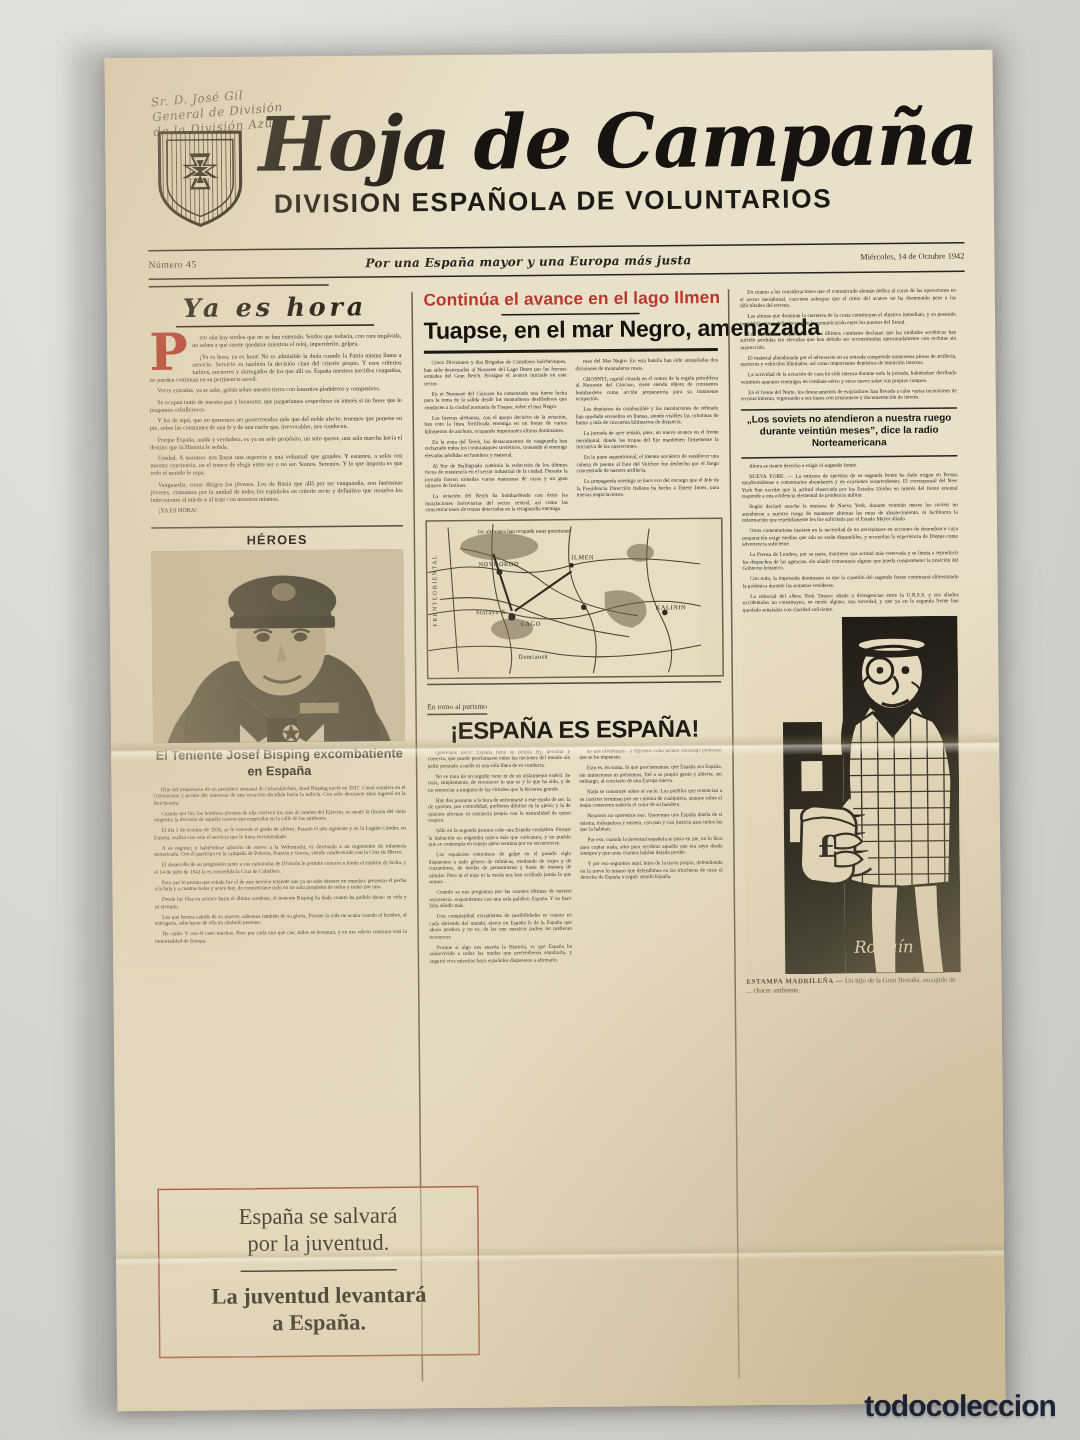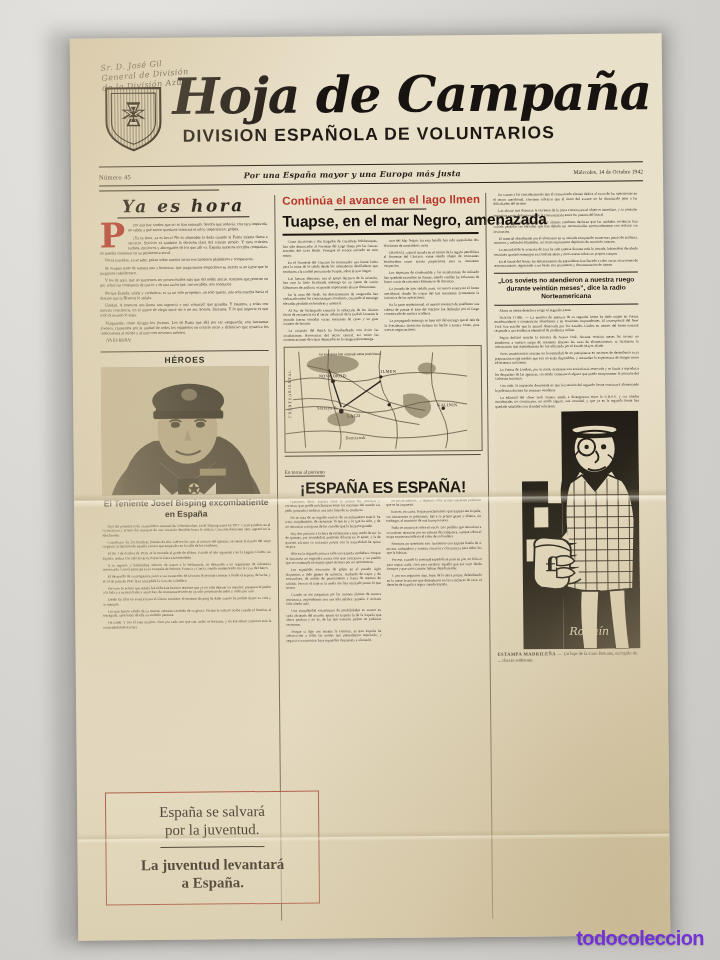--- a/index.html
+++ b/index.html
@@ -245,21 +245,21 @@
     font-family:"Liberation Sans",sans-serif;font-weight:bold;
     font-size:16px;line-height:17px;color:#16120d;text-align:center;
     margin:1px 0 3px 0;letter-spacing:-.3px;white-space:nowrap;
   }
 
   
   #watermark{
     position:absolute;right:16px;bottom:10px;
     font-family:"Liberation Sans",sans-serif;font-weight:bold;
     font-size:20px;letter-spacing:-.6px;
-    color:#6d28d9;opacity:.92;
+    color:#0f172a;opacity:.92;
     text-shadow:0 1px 1px rgba(120,116,110,.45);
   }
 </style>
 </head>
 <body>
 
 <div id="photo-backdrop"></div>
 <div id="backdrop-shadow"></div>
 
 <div id="sheet">

